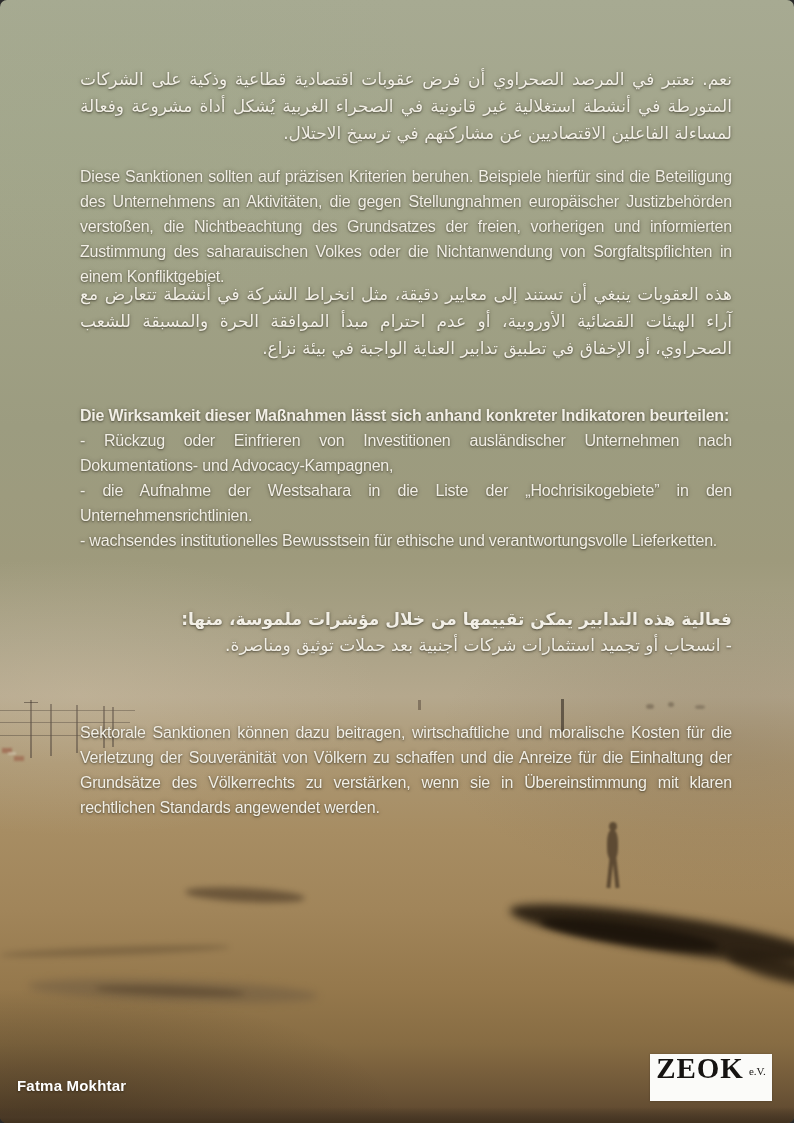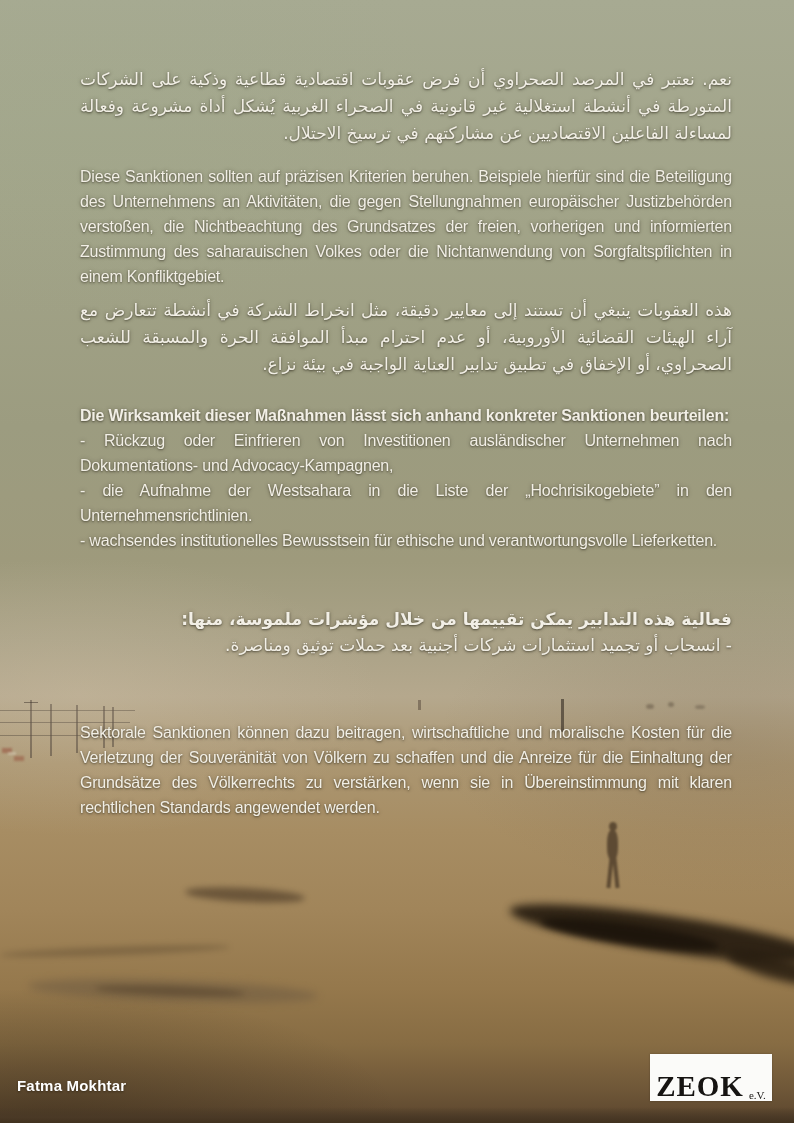--- a/index.html
+++ b/index.html
@@ -3,20 +3,21 @@
 <meta charset="utf-8">
 <style>
   html,body{margin:0;padding:0;background:#2a2a2a;}
   .page{
     position:relative;width:794px;height:1123px;overflow:hidden;
     font-family:"Liberation Sans",sans-serif;
     background:linear-gradient(to bottom,
       #a7aa92 0%, #a2a489 18%, #9c9c80 38%, #9e9a7c 50%,
       #aaa287 57%, #b5a88d 62%, #ab9671 68%, #a78d63 74%,
       #a1855a 81%, #95784c 88%, #876c43 93%, #6f5738 97%, #5a452d 100%);
+    border-radius:7px;
   }
   .tints{
     position:absolute;inset:0;z-index:1;pointer-events:none;
     background:
       radial-gradient(ellipse 500px 300px at 12% 10%, rgba(160,170,140,.28), transparent 70%),
       radial-gradient(ellipse 430px 200px at 10% 62%, rgba(208,193,168,.32), transparent 70%),
       radial-gradient(ellipse 420px 220px at 92% 66%, rgba(118,102,82,.22), transparent 70%),
       radial-gradient(ellipse 470px 180px at 6% 100%, rgba(52,40,24,.48), transparent 75%);
   }
   .shape{position:absolute;z-index:1;}
@@ -38,21 +39,21 @@
   .ar{font-size:17px;line-height:27px;direction:rtl;text-align:justify;
       font-family:"DejaVu Sans",sans-serif;}
   .ar p{margin:0;}
   .ar .it{line-height:25px;text-align:right;}
   .bold{font-weight:bold;}
 
   .author{position:absolute;left:17px;top:1077px;z-index:4;color:#ffffff;
     font-size:15px;font-weight:bold;letter-spacing:.2px;
     text-shadow:0 1px 2px rgba(40,30,15,.65);}
   .logo{position:absolute;right:22px;bottom:22px;width:122px;height:47px;z-index:4;
-    background:#fbfbf9;display:flex;align-items:flex-end;justify-content:center;
+    background:#fbfbf9;display:flex;align-items:flex-start;justify-content:center;
     box-shadow:0 0 2px rgba(0,0,0,.25);}
   .logo-main{font-family:"Liberation Serif",serif;font-size:29px;font-weight:600;
     color:#161412;letter-spacing:1px;line-height:1;}
   .logo-sub{font-family:"Liberation Serif",serif;font-size:11px;color:#161412;
     margin-left:5px;margin-top:12px;line-height:1;}
 </style>
 </head>
 <body>
 
 <div class="page">
@@ -93,24 +94,24 @@
   <div class="blob" style="left:185px;top:888px;width:120px;height:14px;background:#55422c;transform:rotate(3deg);filter:blur(3px);opacity:.7;"></div>
   <div class="blob" style="left:28px;top:980px;width:290px;height:22px;background:#6e5b42;transform:rotate(2deg);filter:blur(4px);opacity:.55;"></div>
   <div class="blob" style="left:95px;top:986px;width:150px;height:10px;background:#4e3d29;transform:rotate(2deg);filter:blur(3px);opacity:.5;"></div>
   <div class="blob" style="left:0;top:947px;width:230px;height:8px;background:#4a3a26;transform:rotate(-2deg);filter:blur(3px);opacity:.35;"></div>
   <div class="bottom-strip"></div>
 
   <p class="blk ar" style="top:66px;">نعم. نعتبر في المرصد الصحراوي أن فرض عقوبات اقتصادية قطاعية وذكية على الشركات المتورطة في أنشطة استغلالية غير قانونية في الصحراء الغربية يُشكل أداة مشروعة وفعالة لمساءلة الفاعلين الاقتصاديين عن مشاركتهم في ترسيخ الاحتلال.</p>
 
   <p class="blk de" style="top:164px;">Diese Sanktionen sollten auf präzisen Kriterien beruhen. Beispiele hierfür sind die Beteiligung des Unternehmens an Aktivitäten, die gegen Stellungnahmen europäischer Justizbehörden verstoßen, die Nichtbeachtung des Grundsatzes der freien, vorherigen und informierten Zustimmung des saharauischen Volkes oder die Nichtanwendung von Sorgfaltspflichten in einem Konfliktgebiet.</p>
 
-  <p class="blk ar" style="top:297px;">هذه العقوبات ينبغي أن تستند إلى معايير دقيقة، مثل انخراط الشركة في أنشطة تتعارض مع آراء الهيئات القضائية الأوروبية، أو عدم احترام مبدأ الموافقة الحرة والمسبقة للشعب الصحراوي، أو الإخفاق في تطبيق تدابير العناية الواجبة في بيئة نزاع.</p>
+  <p class="blk ar" style="top:281px;">هذه العقوبات ينبغي أن تستند إلى معايير دقيقة، مثل انخراط الشركة في أنشطة تتعارض مع آراء الهيئات القضائية الأوروبية، أو عدم احترام مبدأ الموافقة الحرة والمسبقة للشعب الصحراوي، أو الإخفاق في تطبيق تدابير العناية الواجبة في بيئة نزاع.</p>
 
   <div class="blk de" style="top:403px;">
-    <p class="bold">Die Wirksamkeit dieser Maßnahmen lässt sich anhand konkreter Sanktionen beurteilen:</p>
+    <p class="bold">Die Wirksamkeit dieser Maßnahmen lässt sich anhand konkreter Indikatoren beurteilen:</p>
     <p>- Rückzug oder Einfrieren von Investitionen ausländischer Unternehmen nach Dokumentations- und Advocacy-Kampagnen,</p>
     <p>- die Aufnahme der Westsahara in die Liste der „Hochrisikogebiete” in den Unternehmensrichtlinien.</p>
     <p>- wachsendes institutionelles Bewusstsein für ethische und verantwortungsvolle Lieferketten.</p>
   </div>
 
   <div class="blk ar" style="top:606px;">
     <p class="bold">فعالية هذه التدابير يمكن تقييمها من خلال مؤشرات ملموسة، منها:</p>
     <p class="it">- انسحاب أو تجميد استثمارات شركات أجنبية بعد حملات توثيق ومناصرة.</p>
   </div>
 

